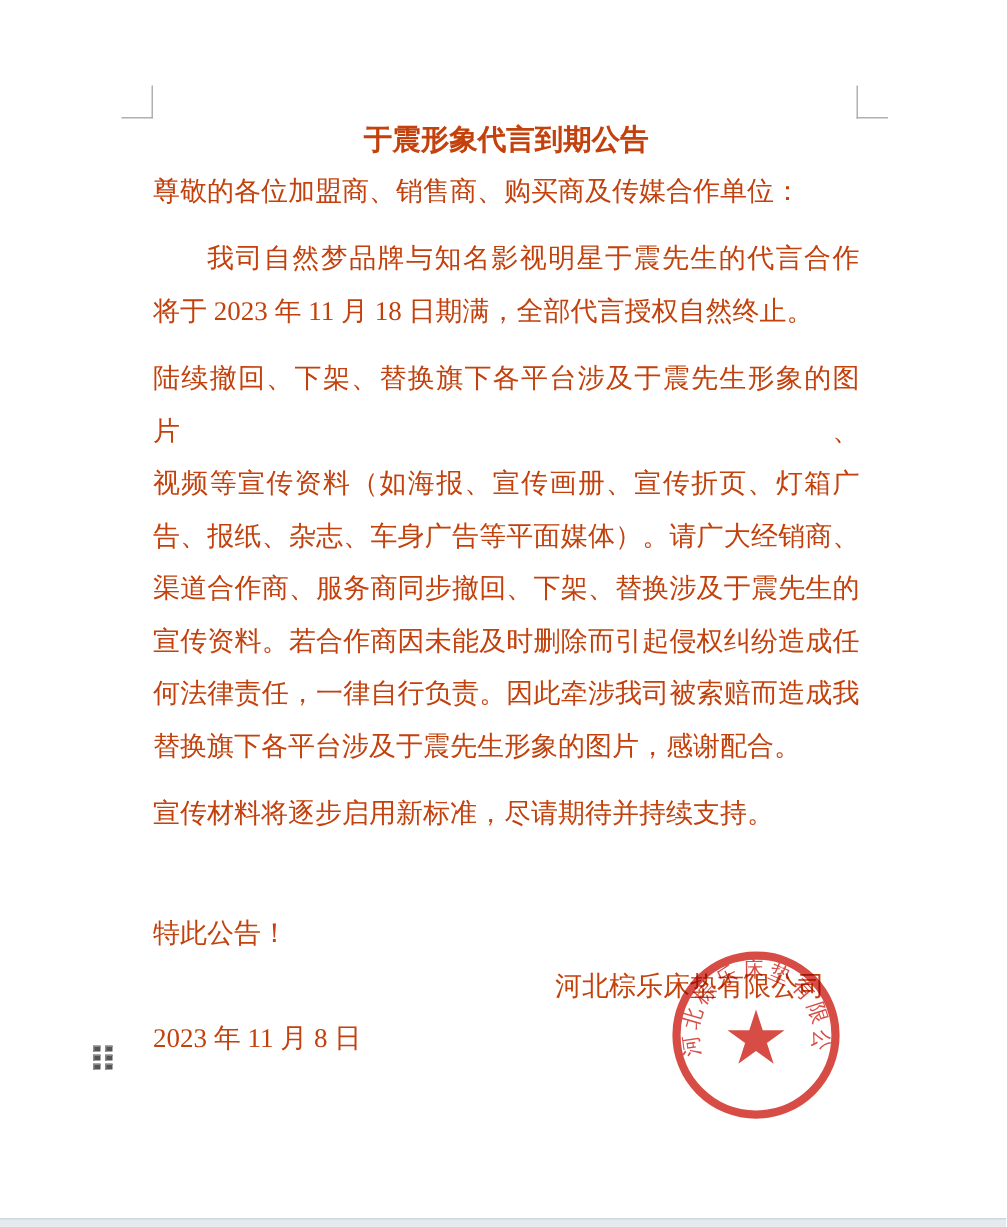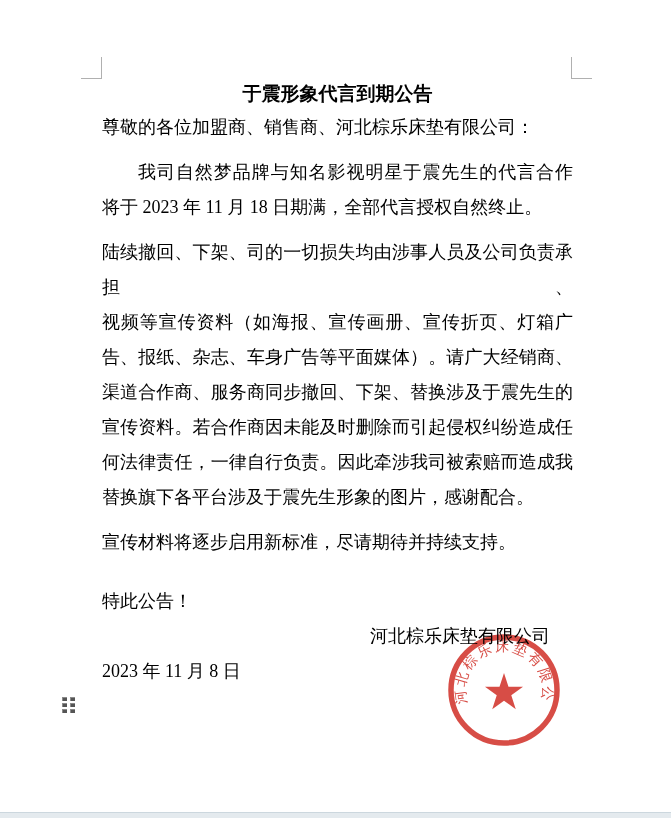--- a/index.html
+++ b/index.html
@@ -11,28 +11,28 @@
   
   .mark { position:absolute; background:#b0b0b0; }
   .m-tl-v { left:101px; top:57px;  width:1px;  height:22px; }
   .m-tl-h { left:81px;  top:78px;  width:21px; height:1px;  }
   .m-tr-v { left:571px; top:57px;  width:1px;  height:22px; }
   .m-tr-h { left:571px; top:78px;  width:21px; height:1px;  }
 
   
   .doc {
     position:absolute; left:102px; top:78px; width:471px;
-    color:#000000; font-size:18px;
+    color:#c2410c; font-size:18px;
   }
   .line   { line-height:35px; }
   .just   { text-align:justify; text-align-last:justify; }
   .indent { text-indent:36px; }
   .para   { margin-top:10px; }
   .title  { line-height:32px; text-align:center; font-weight:600; font-size:19px; }
-  .closing{ margin-top:24px;font-family:Liberation Serif, serif; }
+  .closing{ margin-top:45px;font-family:Liberation Serif, serif; }
   .sign   { text-align:right; padding-right:23px; }
   .date   { text-align:left; padding-right:27px; }
 
   
   .seal { position:absolute; left:447px; top:633px; opacity:.88; mix-blend-mode:multiply; }
   .seal-text { font-size:14px; letter-spacing:2.5px; font-family:"Liberation Sans",sans-serif; }
 
   
   .artifact { position:absolute; left:62px; top:697px;
     display:grid; grid-template-columns:5px 5px; grid-auto-rows:4px; gap:2px 3px; }
@@ -47,29 +47,29 @@
 
 <div class="screen">
 
   <div class="mark m-tl-v"></div>
   <div class="mark m-tl-h"></div>
   <div class="mark m-tr-v"></div>
   <div class="mark m-tr-h"></div>
 
   <div class="doc">
     <div class="line title">于震形象代言到期公告</div>
-    <div class="line">尊敬的各位加盟商、销售商、河北棕乐床垫有限公司：</div>
+    <div class="line">尊敬的各位加盟商、销售商、购买商及传媒合作单位：</div>
 
     <div class="para">
       <div class="line just indent">我司自然梦品牌与知名影视明星于震先生的代言合作</div>
       <div class="line">将于 2023 年 11 月 18 日期满，全部代言授权自然终止。</div>
     </div>
 
     <div class="para">
-      <div class="line just">陆续撤回、下架、司的一切损失均由涉事人员及公司负责承担、</div>
+      <div class="line just">陆续撤回、下架、替换旗下各平台涉及于震先生形象的图片、</div>
       <div class="line just">视频等宣传资料（如海报、宣传画册、宣传折页、灯箱广</div>
       <div class="line just">告、报纸、杂志、车身广告等平面媒体）。请广大经销商、</div>
       <div class="line just">渠道合作商、服务商同步撤回、下架、替换涉及于震先生的</div>
       <div class="line just">宣传资料。若合作商因未能及时删除而引起侵权纠纷造成任</div>
       <div class="line just">何法律责任，一律自行负责。因此牵涉我司被索赔而造成我</div>
       <div class="line">替换旗下各平台涉及于震先生形象的图片，感谢配合。</div>
     </div>
 
     <div class="para">
       <div class="line">宣传材料将逐步启用新标准，尽请期待并持续支持。</div>

